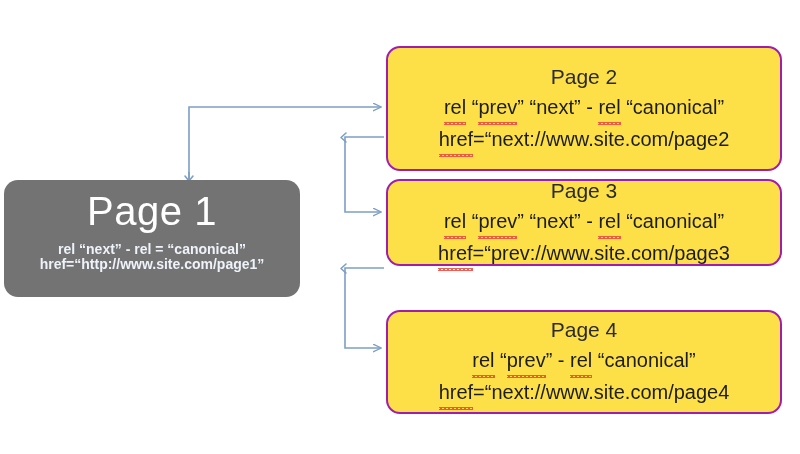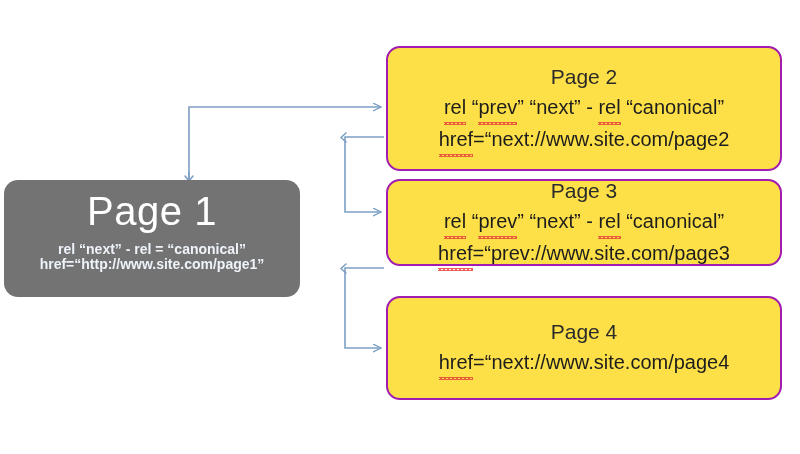--- a/index.html
+++ b/index.html
@@ -70,21 +70,21 @@
     border-radius: 14px;
     background: #fde047;
     box-sizing: border-box;
     display: flex;
     flex-direction: column;
     align-items: center;
     justify-content: center;
   }
   #box-page2 { top: 46px;  height: 125px; }
   #box-page3 { top: 179px; height: 87px; }
-  #box-page4 { top: 296px; height: 104px; text-align: right; }
+  #box-page4 { top: 310px; height: 104px; text-align: right; }
 
   .box-title {
     color: #2b2b2b;
     font-size: 21px;
     line-height: 28px;
     font-weight: 400;
   }
   .box-line {
     color: #1d1d1d;
     font-size: 20px;
@@ -177,17 +177,20 @@
       <span class="sq">rel</span><span> “</span><span class="sq">prev</span><span>” “next” - </span><span class="sq">rel</span><span> “canonical”</span>
     </div>
     <div class="box-line">
       <span class="sq">href</span><span>=“prev://www.site.com/page3</span>
     </div>
   </div>
 
   <div class="page-box" id="box-page4">
     <div class="box-title">Page 4</div>
     <div class="box-line">
+      <span class="sq">rel</span><span> “</span><span class="sq">prev</span><span>” - </span><span class="sq">rel</span><span> “canonical”</span>
+    </div>
+    <div class="box-line">
       <span class="sq">href</span><span>=“next://www.site.com/page4</span>
     </div>
   </div>
 
 </div>
 
 </body></html>

